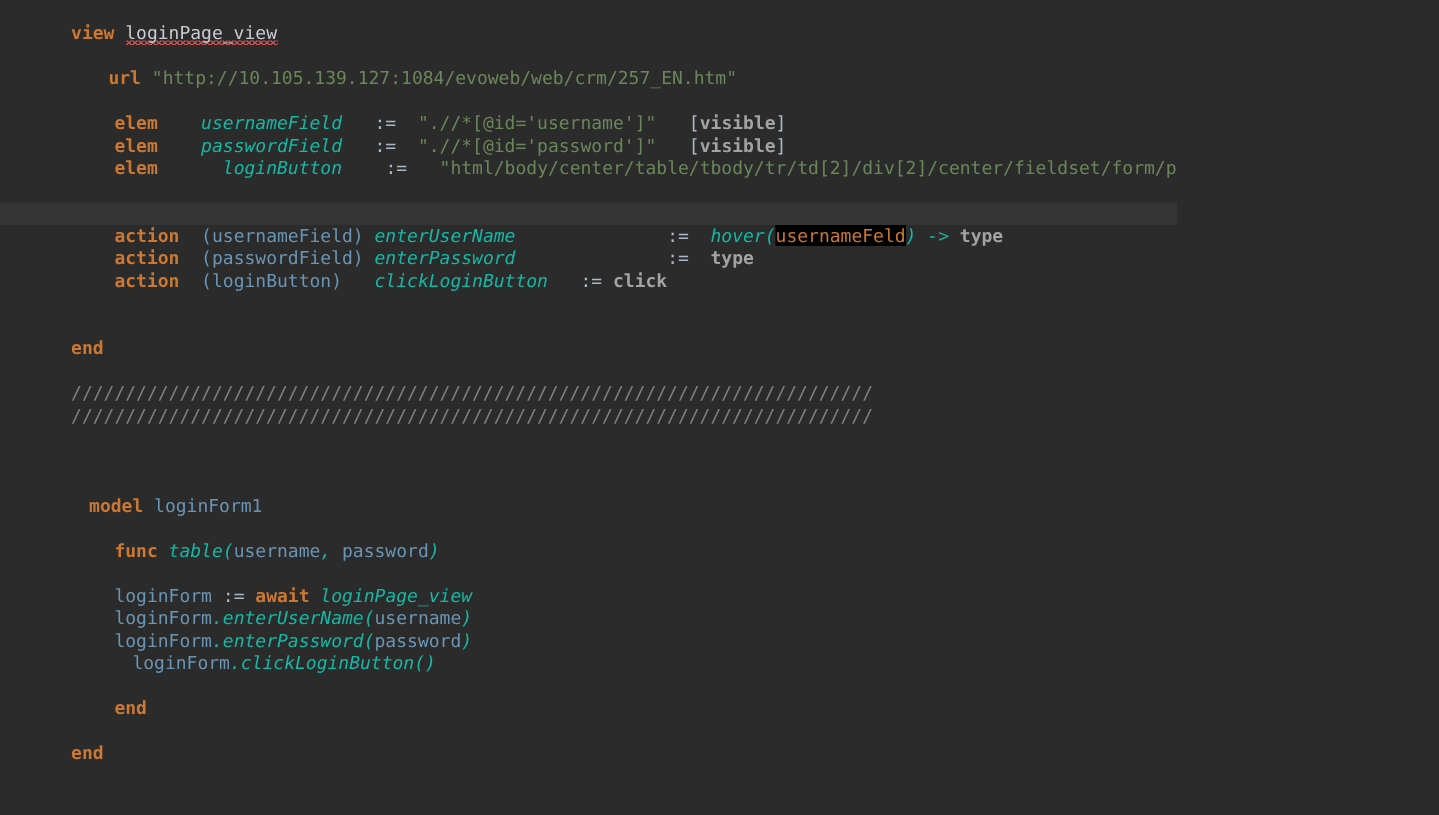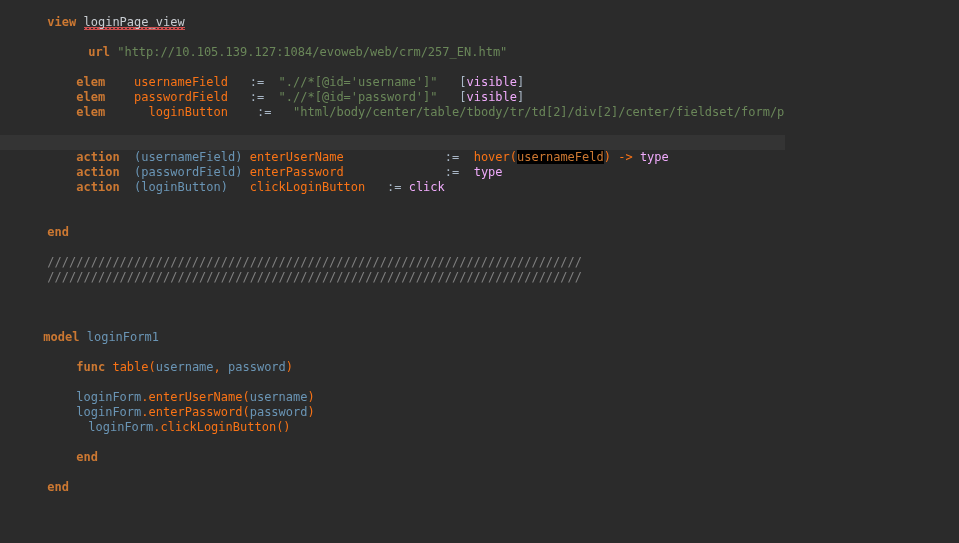--- a/index.html
+++ b/index.html
@@ -53,22 +53,22 @@
     background: #343434;
   }
   .line.hl::after {
     content: "";
     position: absolute;
     left: 0; right: 0; top: 0; bottom: 0;
     pointer-events: none;
   }
   
   .kw    { color: #cc7832; font-weight: bold; }
-  .kwb   { color: #f0abfc; font-weight: normal; }
-  .idw   { color: #f97316; }
+  .kwb   { color: #a3a3a3; font-weight: bold; }
+  .idw   { color: #14b8a6; font-style: italic; }
   .str   { color: #6a8759; }
   .op    { color: #a9b7c6; }
   .param { color: #6a95b5; }
   .varb  { color: #6a95b5; }
   .cmt   { color: #808080; }
   .brk   { color: #a9b7c6; }
   .err {
     color: #cc7832;
     background: #000000;
   }
@@ -93,21 +93,21 @@
   <div id="ruler" style="background: rgb(74, 74, 74);"></div>
 
   <div id="code">
 
     <div class="line" style="padding-left:4px;">
       <span class="kw">view</span><span> </span><span class="squiggle">loginPage_view</span>
     </div>
 
     <div class="line blank"></div>
 
-    <div class="line" style="padding-left:16px;">
+    <div class="line" style="padding-left:0;">
       <span>    </span><span class="kw">url</span><span> </span><span class="str">"</span><span class="str">http://10.105.139.127:1084/evoweb/web/crm/257_EN.htm</span><span class="str">"</span>
     </div>
 
     <div class="line blank"></div>
 
     <div class="line" style="padding-left:4px;">
       <span>    </span><span class="kw">elem</span><span>    </span><span class="idw">usernameField</span><span>   </span><span class="op">:=</span><span>  </span><span class="str">".//*[@id='username']"</span><span>   </span><span class="brk">[</span><span class="kwb">visible</span><span class="brk">]</span>
     </div>
 
     <div class="line" style="padding-left:4px;">
@@ -146,32 +146,35 @@
       <span class="cmt">//////////////////////////////////////////////////////////////////////////</span>
     </div>
     <div class="line" style="padding-left:4px;">
       <span class="cmt">//////////////////////////////////////////////////////////////////////////</span>
     </div>
 
     <div class="line blank"></div>
     <div class="line blank"></div>
     <div class="line blank"></div>
 
-    <div class="line" style="padding-left:0;">
+    <div class="line" style="padding-left:16px;">
       <span class="kw">model</span><span> </span><span class="param">loginForm1</span>
     </div>
 
     <div class="line blank"></div>
 
     <div class="line" style="padding-left:4px;">
       <span>    </span><span class="kw">func</span><span> </span><span class="idw">table</span><span class="idw">(</span><span class="param">username</span><span class="idw">, </span><span class="param">password</span><span class="idw">)</span>
     </div>
 
     <div class="line blank"></div>
 
+    <div class="line" style="padding-left:4px;">
+      <span>    </span><span class="varb">loginForm</span><span> </span><span class="op">:=</span><span> </span><span class="kw">await</span><span> </span><span class="idw">loginPage_view</span>
+    </div>
 
     <div class="line" style="padding-left:4px;">
       <span>    </span><span class="varb">loginForm</span><span class="idw">.</span><span class="idw">enterUserName</span><span class="idw">(</span><span class="param">username</span><span class="idw">)</span>
     </div>
 
     <div class="line" style="padding-left:4px;">
       <span>    </span><span class="varb">loginForm</span><span class="idw">.</span><span class="idw">enterPassword</span><span class="idw">(</span><span class="param">password</span><span class="idw">)</span>
     </div>
 
     <div class="line" style="padding-left:16px;">

